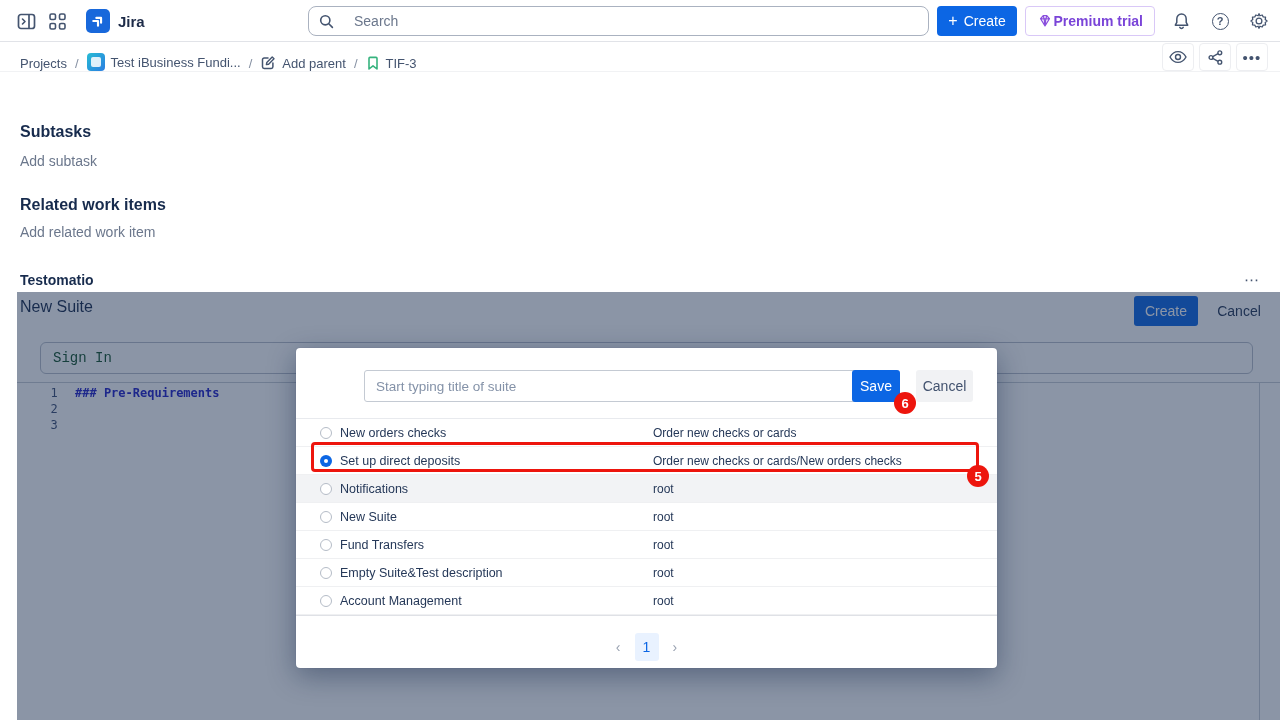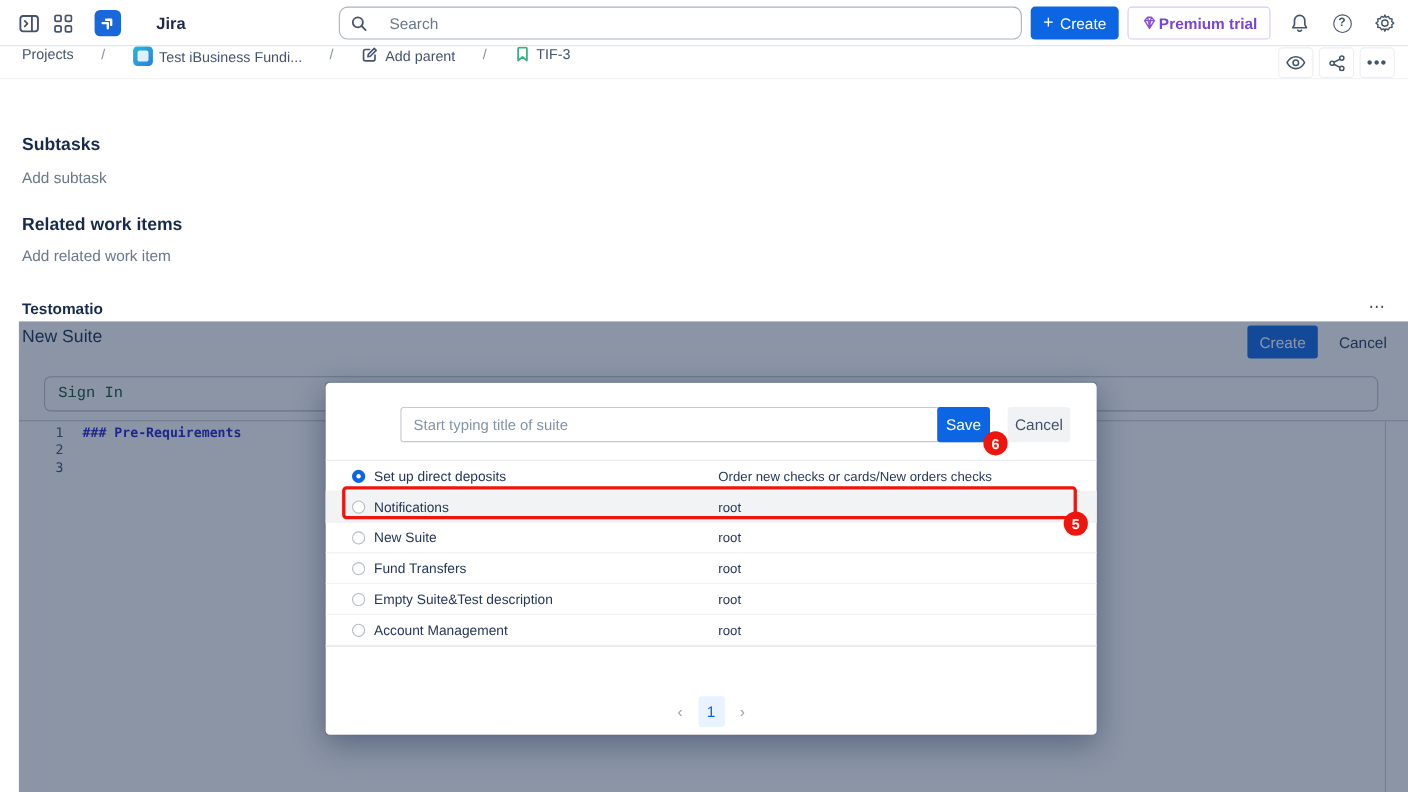--- a/index.html
+++ b/index.html
@@ -13,30 +13,30 @@
   }
   
   .topnav {
     position: absolute; left:0; top:0; width:1280px; height:42px;
     background:#fff; border-bottom:1px solid #e1e3e8; z-index:4;
   }
   .icon-btn { position:absolute; width:26px; height:26px; display:flex; align-items:center; justify-content:center; border-radius:4px; cursor:pointer; background:none; border:none; }
   .nav-toggle { left:13px; top:8px; }
   .nav-grid { left:44px; top:8px; }
   .jira-logo { position:absolute; left:86px; top:9px; width:24px; height:24px; border-radius:5px; background:#1868db; display:flex; align-items:center; justify-content:center; }
-  .app-name { position:absolute; left:118px; top:13px; font-size:15px; font-weight:700; color:#1d2b48;margin-left:24px; }
+  .app-name { position:absolute; left:118px; top:13px; font-size:15px; font-weight:700; color:#1d2b48; }
   .search-box { position:absolute; left:308px; top:6px; width:621px; height:30px; border:1px solid #aab2c0; border-radius:8px; background:#fff; display:flex; align-items:center; padding:0 10px; gap:20px; }
   .search-box span { font-size:14px; color:#6b778c; }
   .create-btn { position:absolute; left:937px; top:6px; width:80px; height:30px; background:#0c66e4; color:#fff; border:none; border-radius:4px; font-size:14px; font-weight:500; display:flex; align-items:center; justify-content:center; gap:6px; cursor:pointer; font-family:"Liberation Sans",sans-serif; }
   .create-btn .plus { font-size:16px; font-weight:400; margin-top:-1px; }
   .nav-right { position:absolute; right:8px; top:6px; height:30px; display:flex; align-items:center; gap:13px; }
   .premium-pill { height:30px; border:1px solid #d9c8f7; border-radius:4px; background:#fff; display:flex; align-items:center; gap:1px; padding:0 11px; font-size:14px; font-weight:600; color:#7a44d8; cursor:pointer; font-family:"Liberation Sans",sans-serif; }
   .help-circle { width:17px; height:17px; border:1.6px solid #44546f; border-radius:50%; font-size:11px; font-weight:700; color:#44546f; display:flex; align-items:center; justify-content:center; }
   
-  .crumb-row { position:absolute; left:0; top:42px; width:1280px; height:30px; display:flex; align-items:flex-start; padding-left:20px; gap:25px; font-size:13px; color:#44546f; border-bottom:1px solid #f1f2f4; background:#fff; z-index:3; }
+  .crumb-row { position:absolute; left:0; top:42px; width:1280px; height:30px; display:flex; align-items:flex-end; padding-left:20px; gap:8px; font-size:13px; color:#44546f; border-bottom:1px solid #f1f2f4; background:#fff; z-index:3; }
   .crumb { color:#44546f; cursor:pointer; }
   .crumb-sep { color:#8590a2; }
   .proj-avatar { width:18px; height:18px; border-radius:4px; background:linear-gradient(135deg,#27bcd4,#2a7de1); display:flex; align-items:center; justify-content:center; }
   .proj-avatar i { display:block; width:10px; height:10px; border-radius:2px; background:rgba(255,255,255,.85); }
   .crumb-with-icon { display:flex; align-items:center; gap:6px; cursor:pointer; }
   .crumb-actions { position:absolute; right:12px; top:1px; display:flex; gap:5px; }
   .crumb-actions .act { width:32px; height:28px; border:1px solid #edeef1; border-radius:4px; background:#fff; display:flex; align-items:center; justify-content:center; cursor:pointer; color:#44546f; }
   .dots { font-size:15px; letter-spacing:1px; color:#44546f; line-height:1; }
   
   .h-section { position:absolute; left:20px; font-size:16px; font-weight:700; color:#172b4d; }
@@ -217,20 +217,25 @@
   </div>
   <div class="dim"></div>
 </section>
 
 <div class="modal">
   <input class="m-input" placeholder="Start typing title of suite" style="">
   <button class="m-save">Save</button>
   <button class="m-cancel">Cancel</button>
   <div class="m-list" id="suite-list">
       <div class="m-row">
+        <span class="radio"></span>
+        <span class="rl">New orders checks</span>
+        <span class="rp">Order new checks or cards</span>
+      </div>
+      <div class="m-row">
         <span class="radio sel"></span>
         <span class="rl">Set up direct deposits</span>
         <span class="rp">Order new checks or cards/New orders checks</span>
       </div>
       <div class="m-row shaded">
         <span class="radio"></span>
         <span class="rl">Notifications</span>
         <span class="rp">root</span>
       </div>
       <div class="m-row">

